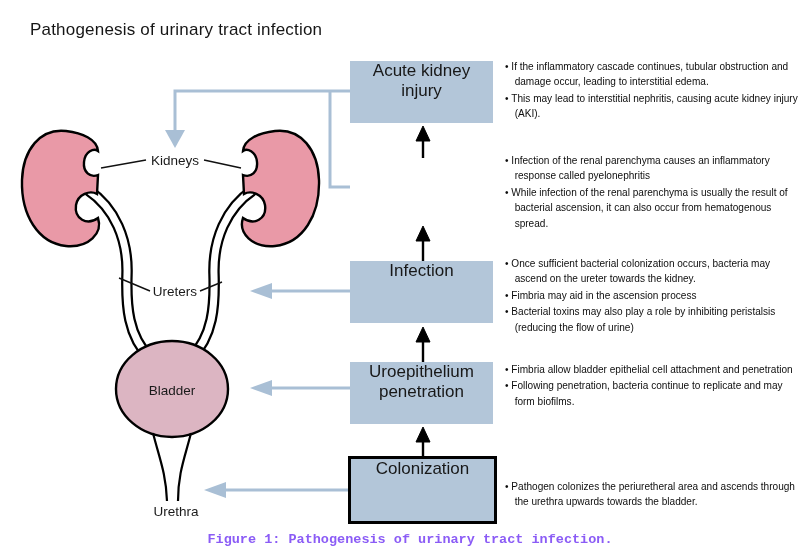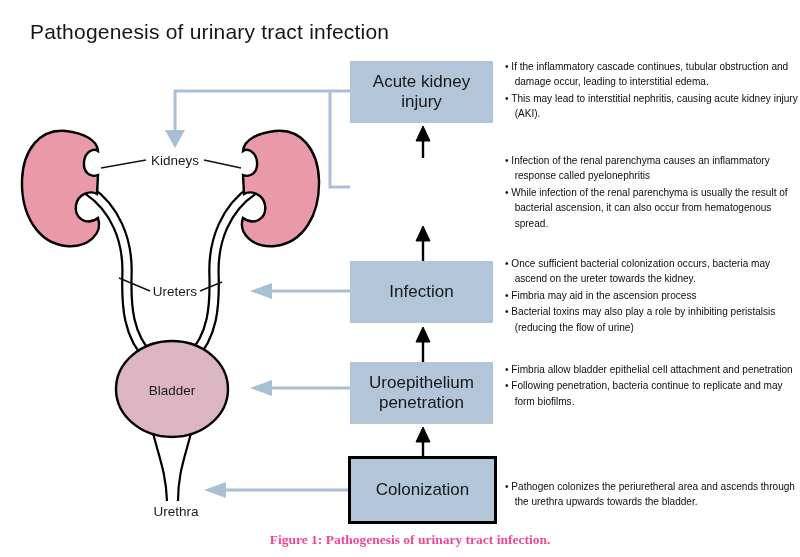--- a/index.html
+++ b/index.html
@@ -2,43 +2,43 @@
 <html><head>
 <meta charset="utf-8">
 <style>
   html,body { margin:0; padding:0; background:#ffffff; }
   .canvas {
     position:relative; width:800px; height:557px; background:#ffffff;
     font-family:"Liberation Sans", sans-serif; overflow:hidden;
   }
   .figure-title {
     position:absolute; left:30px; top:20px; margin:0;
-    font-size:21px; font-weight:400; color:#161616; letter-spacing:.2px;
+    font-size:17px; font-weight:400; color:#161616; letter-spacing:.2px;
   }
   .diagram-svg { position:absolute; left:0; top:0; }
   .stage-box {
     position:absolute; left:350px; width:143px;
     background:#b3c6d9; color:#181818;
-    display:flex; align-items:center; justify-content:center;
+    display:flex; justify-content:center;
     text-align:center; font-size:17px; line-height:1.15;
     box-sizing:border-box;
   }
   .stage-box.emphasized { left:348px; width:149px; border:3px solid #000; }
   .stage-box .stage-label { display:block; padding:0 6px; }
   .notes {
     position:absolute; left:505px; width:340px; margin:0; padding:0;
     list-style:none; font-size:11.5px; line-height:1.34; color:#0d0d0d;
     transform:scaleX(0.875); transform-origin:left top;
   }
   .notes li { padding-left:11px; text-indent:-11px; margin:0 0 1px 0; }
   .notes li::before { content:"\2022\00a0"; }
   .figure-caption {
     position:absolute; left:20px; right:0; top:532px; text-align:center;
-    font-family:Liberation Serif, serif; font-weight:bold;
-    font-size:13.5px; color:#ec4899;
+    font-family:Liberation Mono, monospace; font-weight:bold;
+    font-size:13.5px; color:#8b5cf6;
   }
   .anat-label { font-family:"Liberation Sans", sans-serif; font-size:13.5px; fill:#1a1a1a; }
 </style>
 </head>
 <body>
 
 <div class="canvas">
 
   <h1 class="figure-title">Pathogenesis of urinary tract infection</h1>
 

